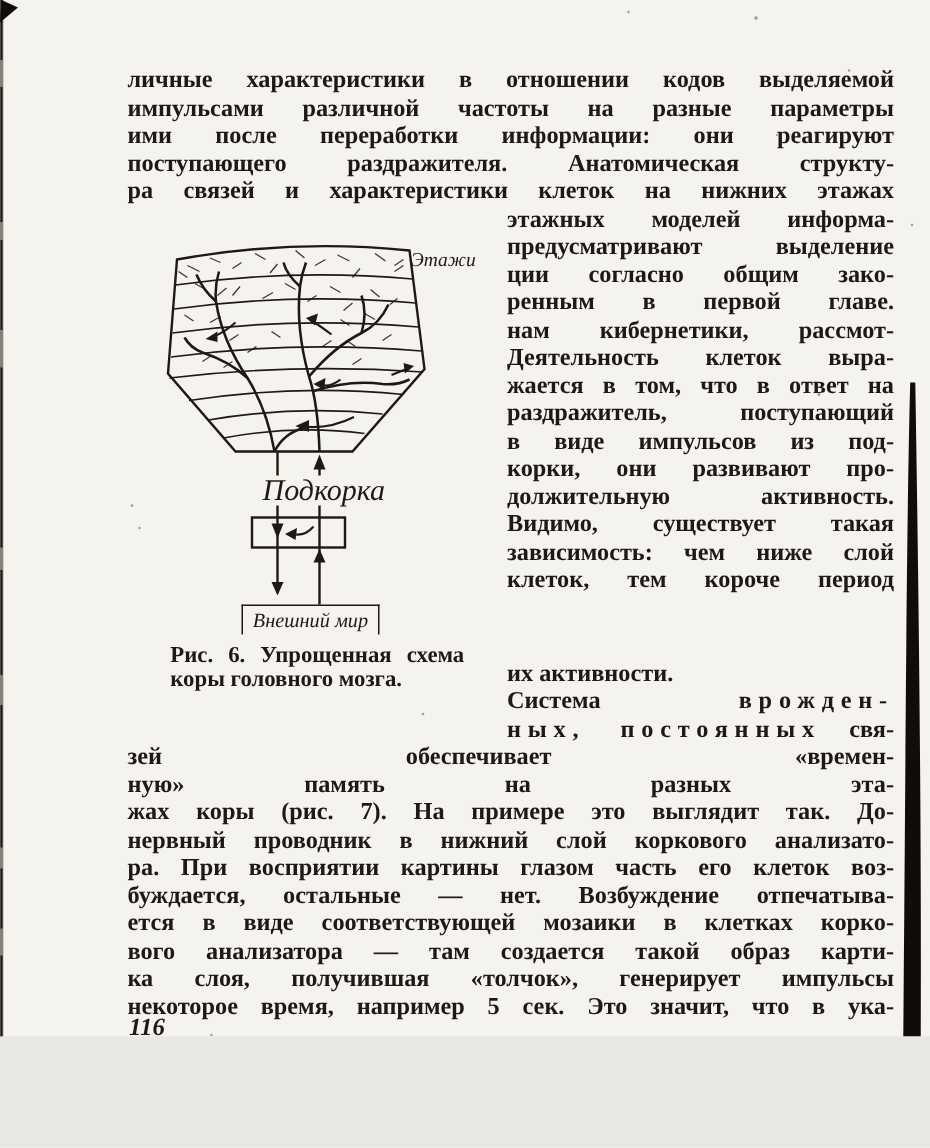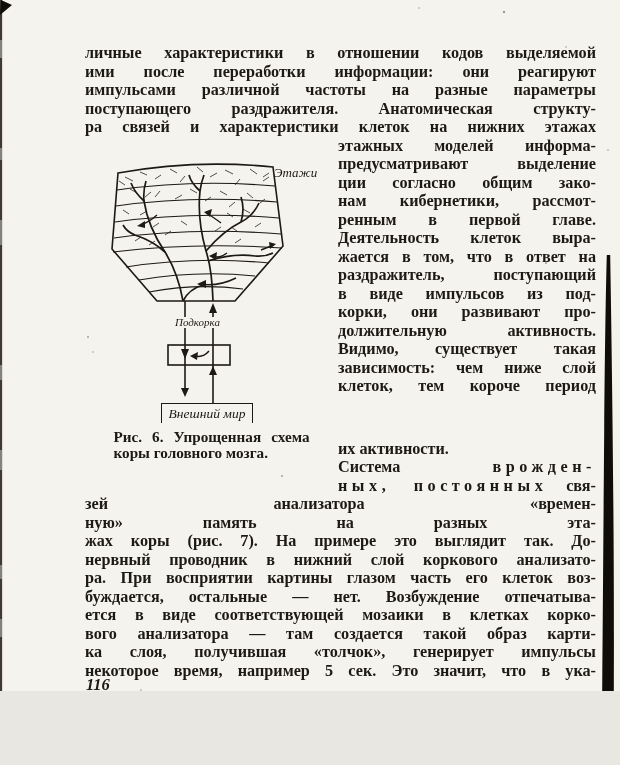--- a/index.html
+++ b/index.html
@@ -27,21 +27,21 @@
   .sp{letter-spacing:.28em;}
   .figure{
     float:left;width:253px;height:349px;position:relative;
   }
   .figure svg{display:block;margin:20px 0 0 0;}
   .flab{
     position:absolute;font-style:italic;font-weight:normal;
     white-space:nowrap;line-height:1;
   }
   .lab-floors{left:189px;top:29px;font-size:13px;text-align:center;}
-  .lab-sub{left:88px;top:180px;font-size:11px;background:var(--paper);padding:0 2px;}
+  .lab-sub{left:88px;top:180px;font-size:20px;background:var(--paper);padding:0 2px;}
   .world{
     position:absolute;left:76px;top:266px;width:90px;height:19px;
     border-top:1.8px solid var(--ink);
     border-left:1.8px solid var(--ink);
     border-right:1.8px solid var(--ink);
     font-style:italic;font-weight:normal;font-size:13.5px;line-height:19px;
     text-align:center;background:var(--paper);
   }
   .cap{
     width:196px;margin:0 auto;font-size:15.2px;line-height:16.5px;font-weight:bold;
@@ -57,22 +57,22 @@
 </head>
 <body>
 
 <div class="page">
 
   <div class="body-text">
 
     <div>
 
     <div class="tl">личные характеристики в отношении кодов выделяемой</div>
+        <div class="tl">импульсами различной частоты на разные параметры</div>
         <div class="tl">ими после переработки информации: они реагируют</div>
-        <div class="tl">импульсами различной частоты на разные параметры</div>
         <div class="tl">поступающего раздражителя. Анатомическая структу-</div>
         <div class="tl">ра связей и характеристики клеток на нижних этажах</div>
       </div>
 
     <div class="figure">
       <svg width="253" height="272" viewBox="0 0 253 272">
         <g stroke="var(--ink)" fill="none" stroke-linecap="round">
           <path d="M33,16 Q110,2 188,10 L198,89 L150,144 L72,144 L27,92 Z" stroke-width="1.6"></path>
         </g>
         <g stroke="var(--ink)" fill="none" stroke-width="1.1">
@@ -128,22 +128,22 @@
       <div class="world">Внешний мир</div>
       <div class="cap cap1">Рис. 6. Упрощенная схема</div>
       <div class="cap cap2">коры головного мозга.</div>
     </div>
 
     <div>
 
     <div class="tl">этажных моделей информа-</div>
         <div class="tl">предусматривают выделение</div>
         <div class="tl">ции согласно общим зако-</div>
+        <div class="tl">ренным в первой главе.</div>
         <div class="tl">нам кибернетики, рассмот-</div>
-        <div class="tl">ренным в первой главе.</div>
         <div class="tl">Деятельность клеток выра-</div>
         <div class="tl">жается в том, что в ответ на</div>
         <div class="tl">раздражитель, поступающий</div>
         <div class="tl">в виде импульсов из под-</div>
         <div class="tl">корки, они развивают про-</div>
         <div class="tl">должительную активность.</div>
         <div class="tl">Видимо, существует такая</div>
         <div class="tl">зависимость: чем ниже слой</div>
         <div class="tl">клеток, тем короче период</div>
       </div>
@@ -154,21 +154,21 @@
       <span>Система</span>
       <span class="sp">врожден-</span>
     </div>
     <div class="tl">
       <span class="sp">ных, постоянных</span>
       <span>свя-</span>
     </div>
 
     <div>
 
-    <div class="tl">зей анализатора «времен-</div>
+    <div class="tl">зей обеспечивает «времен-</div>
         <div class="tl">ную» память на разных эта-</div>
       </div>
 
     <div>
 
     <div class="tl">жах коры (рис. 7). На примере это выглядит так. До-</div>
         <div class="tl">нервный проводник в нижний слой коркового анализато-</div>
         <div class="tl">ра. При восприятии картины глазом часть его клеток воз-</div>
         <div class="tl">буждается, остальные — нет. Возбуждение отпечатыва-</div>
         <div class="tl">ется в виде соответствующей мозаики в клетках корко-</div>

